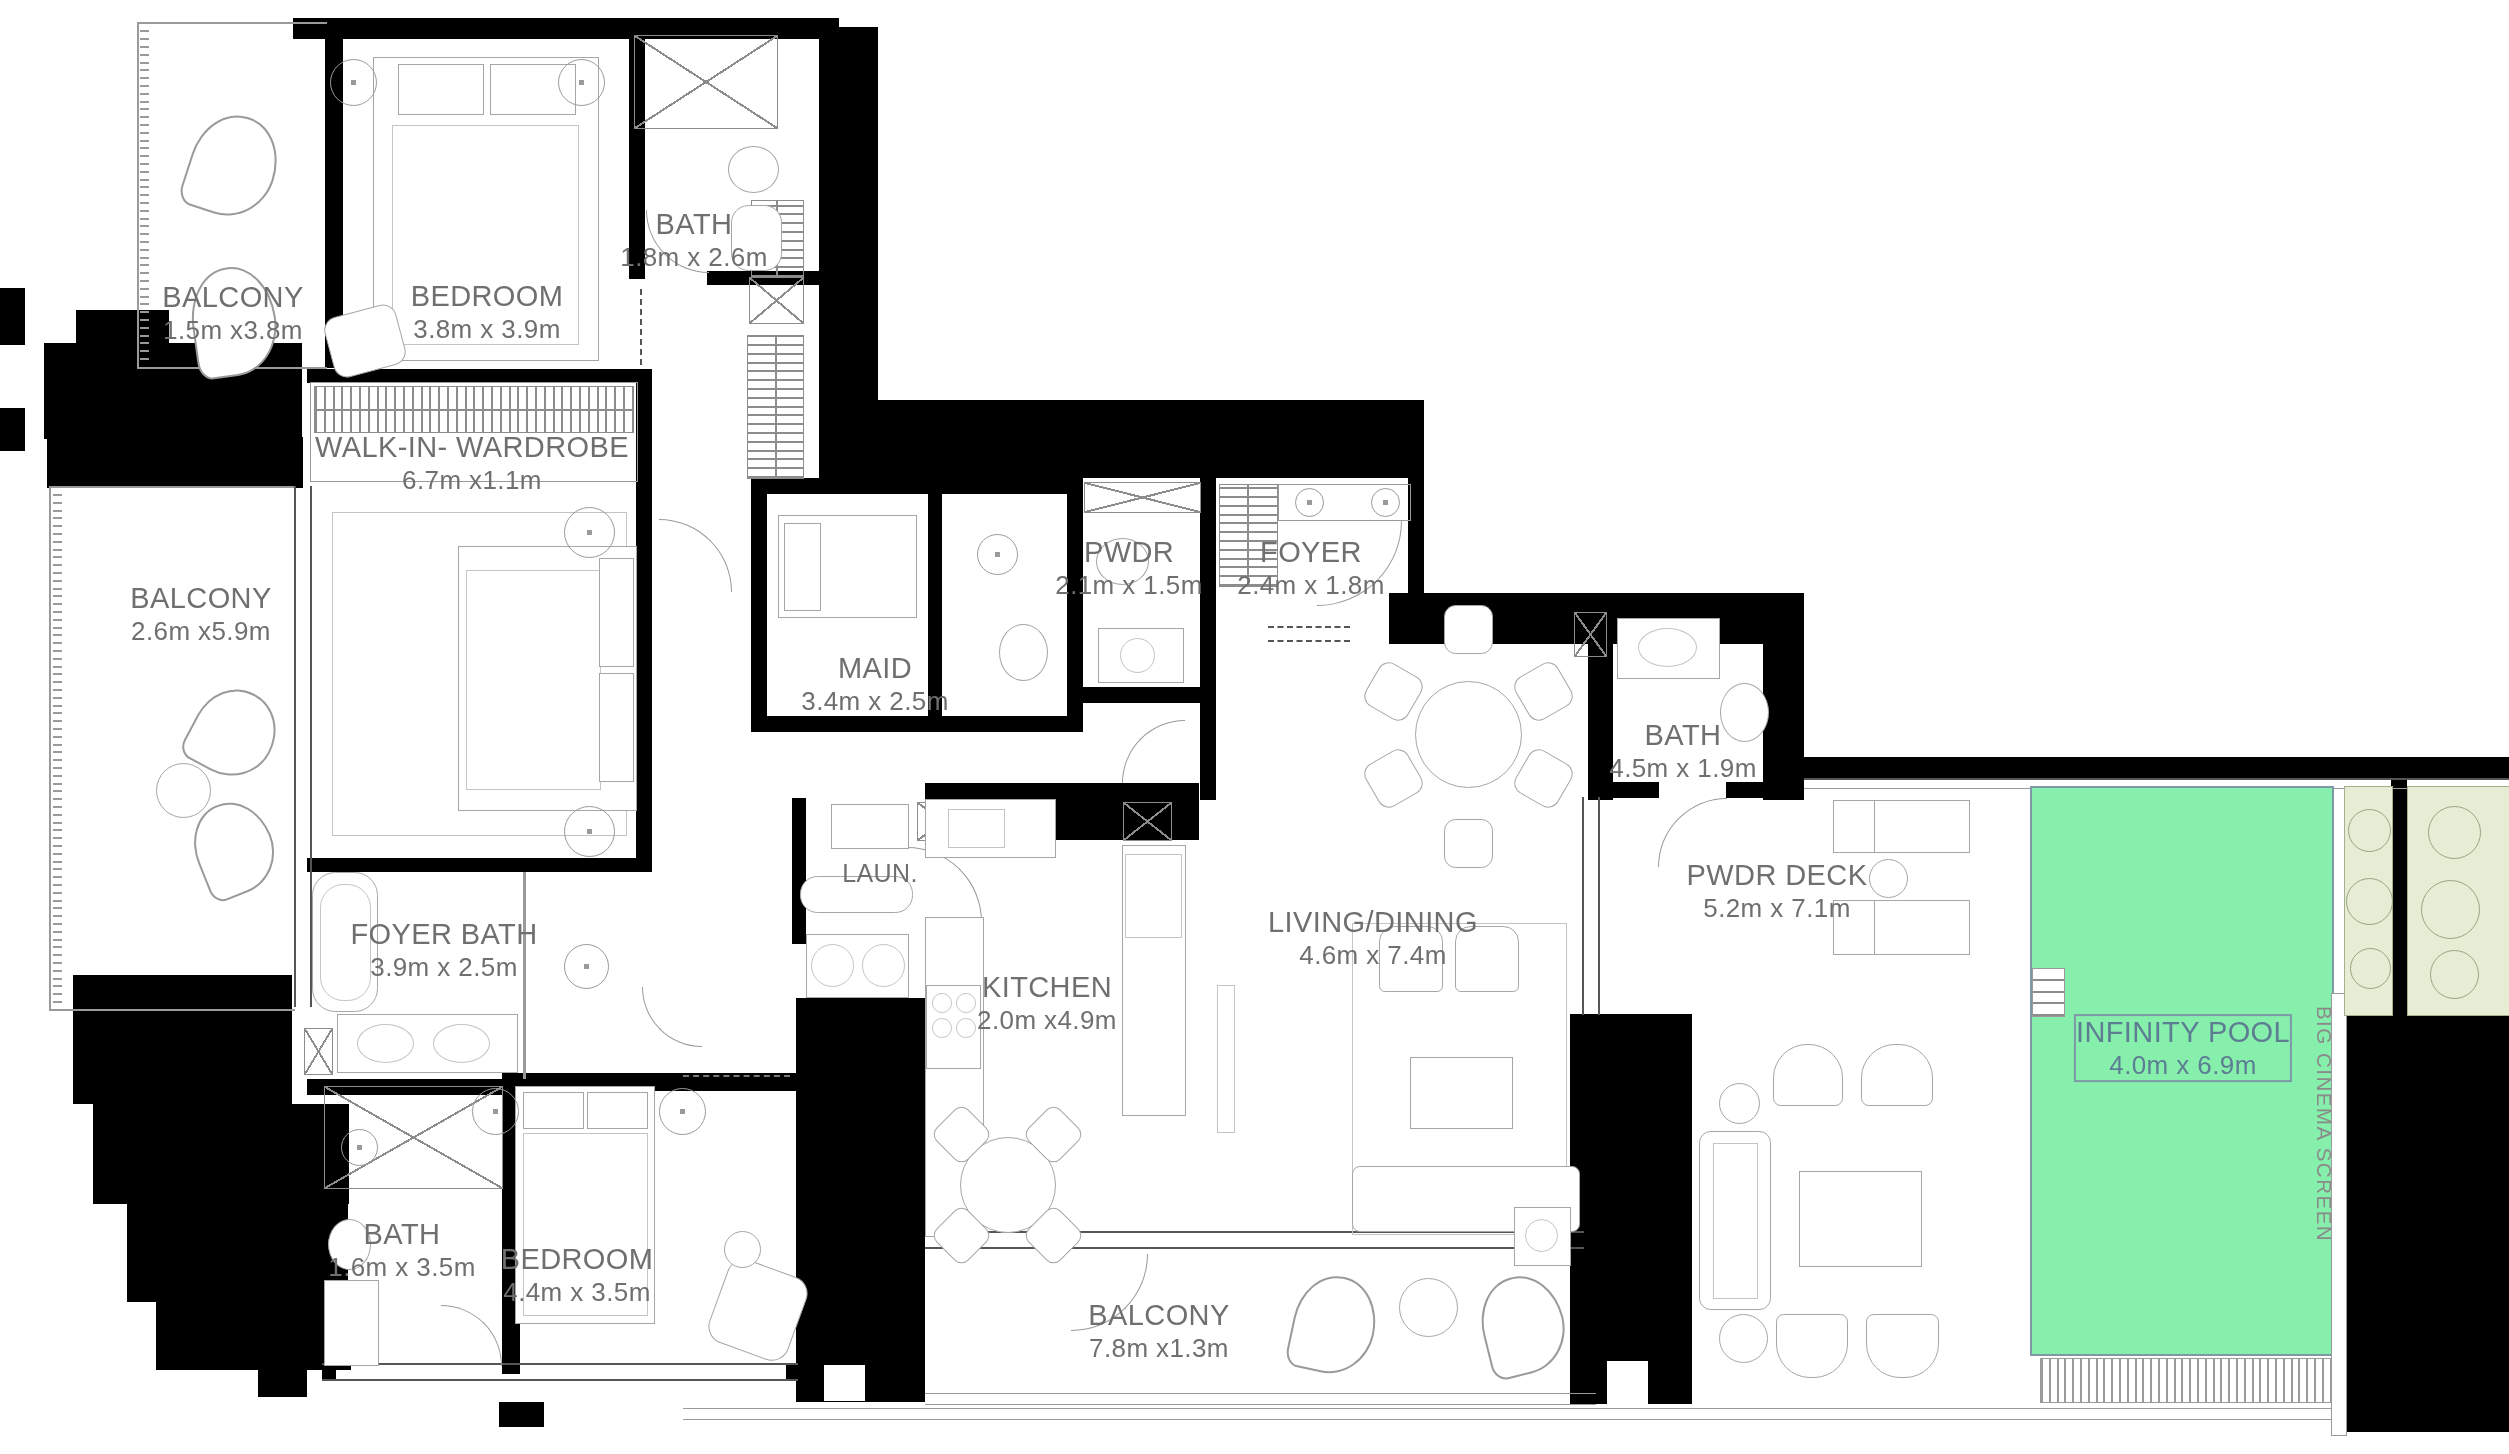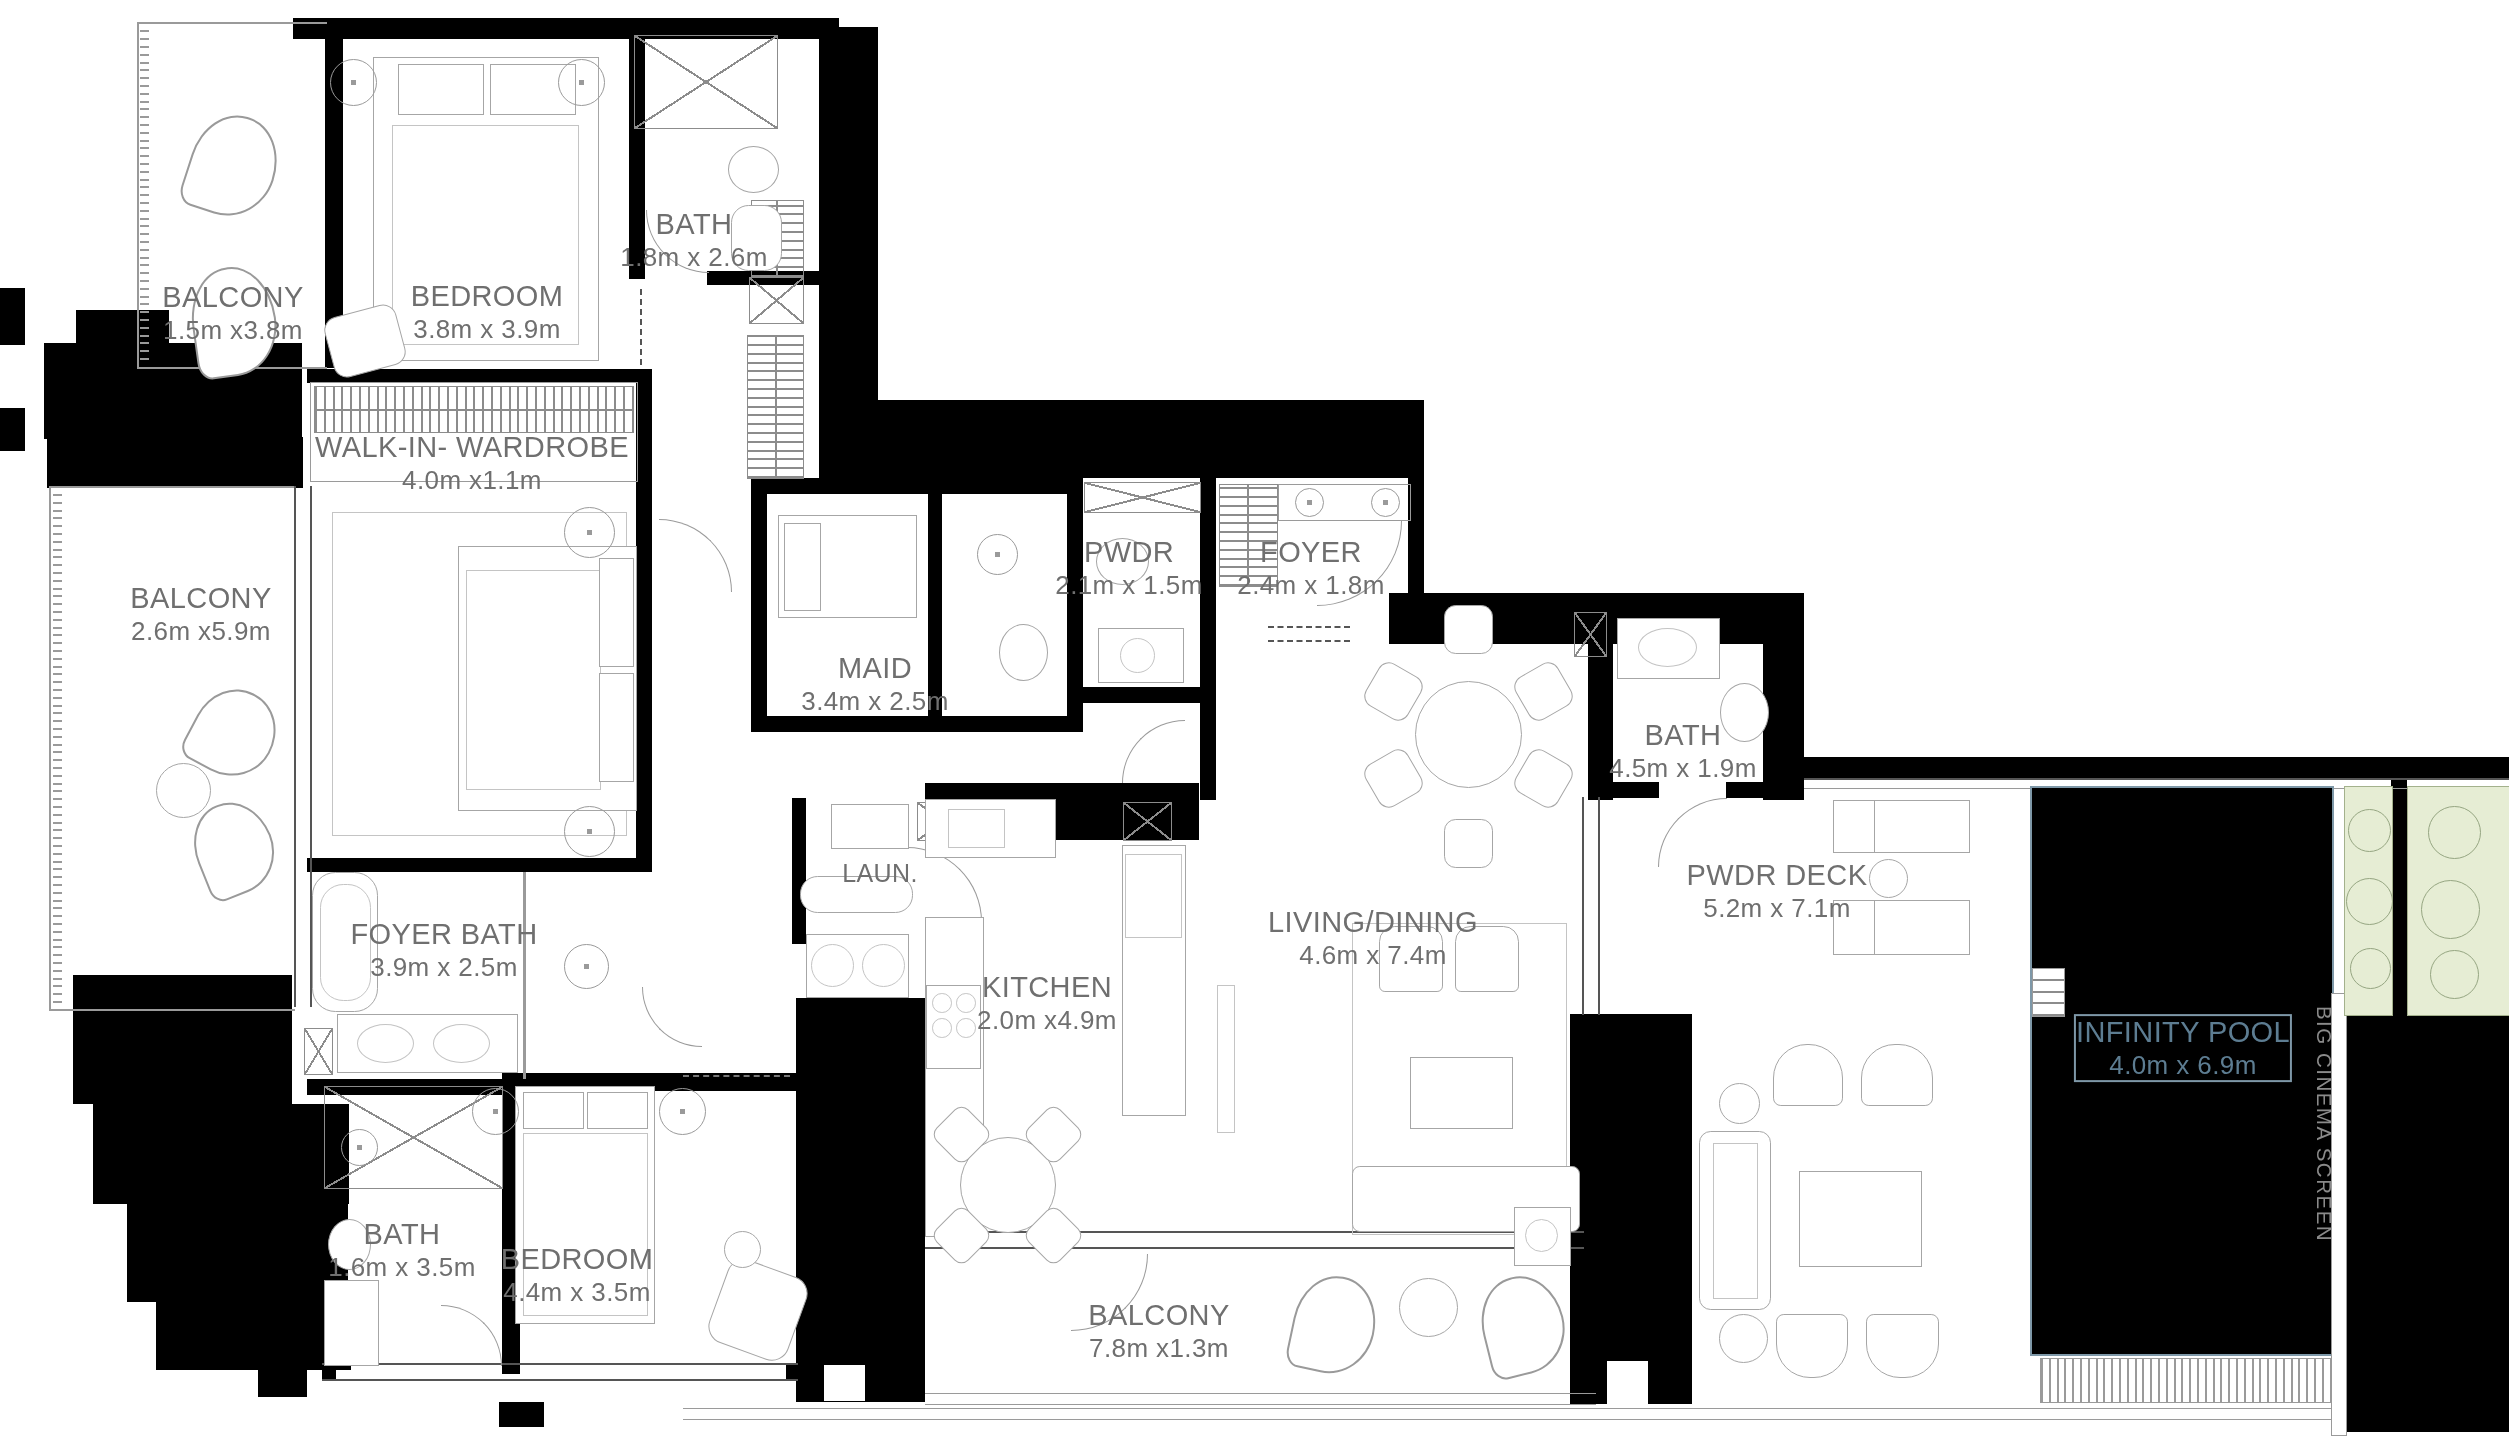--- a/index.html
+++ b/index.html
@@ -26,21 +26,21 @@
      linear-gradient(to top right,transparent calc(50% - 1px),#8c8c8c calc(50% - 1px) calc(50% + 1px),transparent calc(50% + 1px)),
      linear-gradient(to bottom right,transparent calc(50% - 1px),#8c8c8c calc(50% - 1px) calc(50% + 1px),transparent calc(50% + 1px));}
   .vstrip{position:absolute;border:1.5px solid #8c8c8c;background:
      repeating-linear-gradient(0deg,#8c8c8c 0 2px,transparent 2px 8.8px),
      linear-gradient(90deg,transparent calc(50% - 1px),#8c8c8c calc(50% - 1px) calc(50% + 1px),transparent calc(50% + 1px));}
   .hstrip{position:absolute;border:1.5px solid #8c8c8c;background:
      repeating-linear-gradient(90deg,#8c8c8c 0 2px,transparent 2px 8.8px),
      linear-gradient(0deg,transparent calc(50% - 1px),#8c8c8c calc(50% - 1px) calc(50% + 1px),transparent calc(50% + 1px));}
   .rail{position:absolute;background:repeating-linear-gradient(0deg,#9a9a9a 0 2px,transparent 2px 7.8px);}
   .arc{position:absolute;border:0 solid #9a9a9a;background:transparent;}
-  .pool{position:absolute;background:#000000;border:2px solid #7e98a8;}
+  .pool{position:absolute;background:#86efac;border:2px solid #7e98a8;}
   .planter{position:absolute;background:#e6edd4;border:1.5px solid #a3b18c;}
   .plant{position:absolute;border:1.3px solid #96a682;border-radius:50%;background:transparent;}
   .hatch{position:absolute;border:1px solid #9a9a9a;background:repeating-linear-gradient(90deg,#9a9a9a 0 2px,transparent 2px 7.8px);}
   .dash-v{position:absolute;border-left:2.4px dashed #555;}
   .dash-h{position:absolute;border-top:2.4px dashed #555;border-bottom:2.4px dashed #555;}
   .dash-1{position:absolute;border-top:2px dashed #777;}
 </style>
 </head>
 <body>
 
@@ -276,21 +276,21 @@
   <div class="lbl" style="left:487px;top:312px">
     <div>BEDROOM</div>
     <div class="dims">3.8m x 3.9m</div>
   </div>
   <div class="lbl" style="left:694px;top:240px">
     <div>BATH</div>
     <div class="dims">1.8m x 2.6m</div>
   </div>
   <div class="lbl" style="left:472px;top:463px">
     <div>WALK-IN- WARDROBE</div>
-    <div class="dims">4.0m x1.1m</div>
+    <div class="dims">6.7m x1.1m</div>
   </div>
   <div class="lbl" style="left:201px;top:614px">
     <div>BALCONY</div>
     <div class="dims">2.6m x5.9m</div>
   </div>
   <div class="lbl" style="left:875px;top:684px">
     <div>MAID</div>
     <div class="dims">3.4m x 2.5m</div>
   </div>
   <div class="lbl" style="left:1129px;top:568px">

